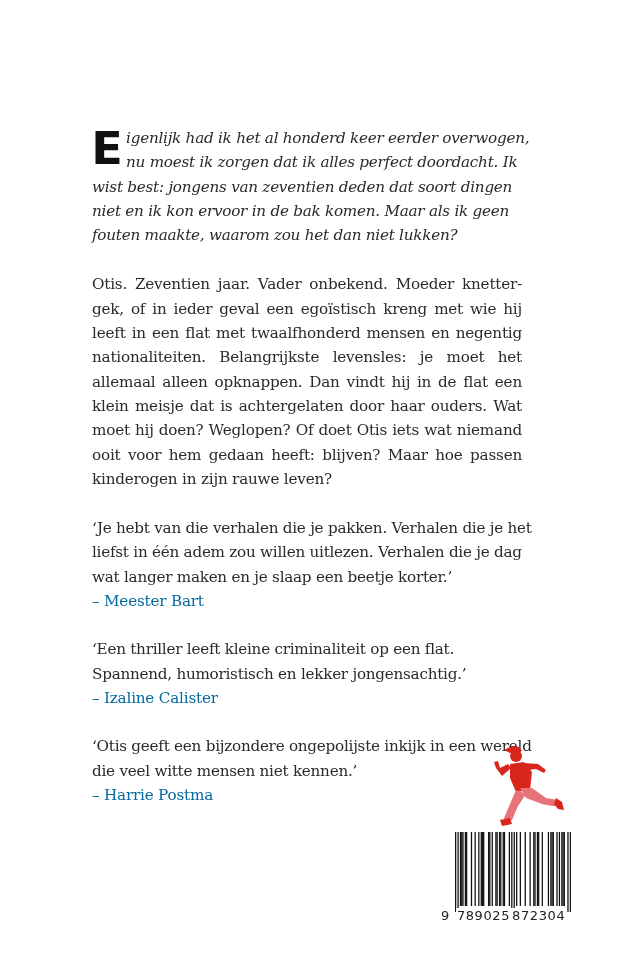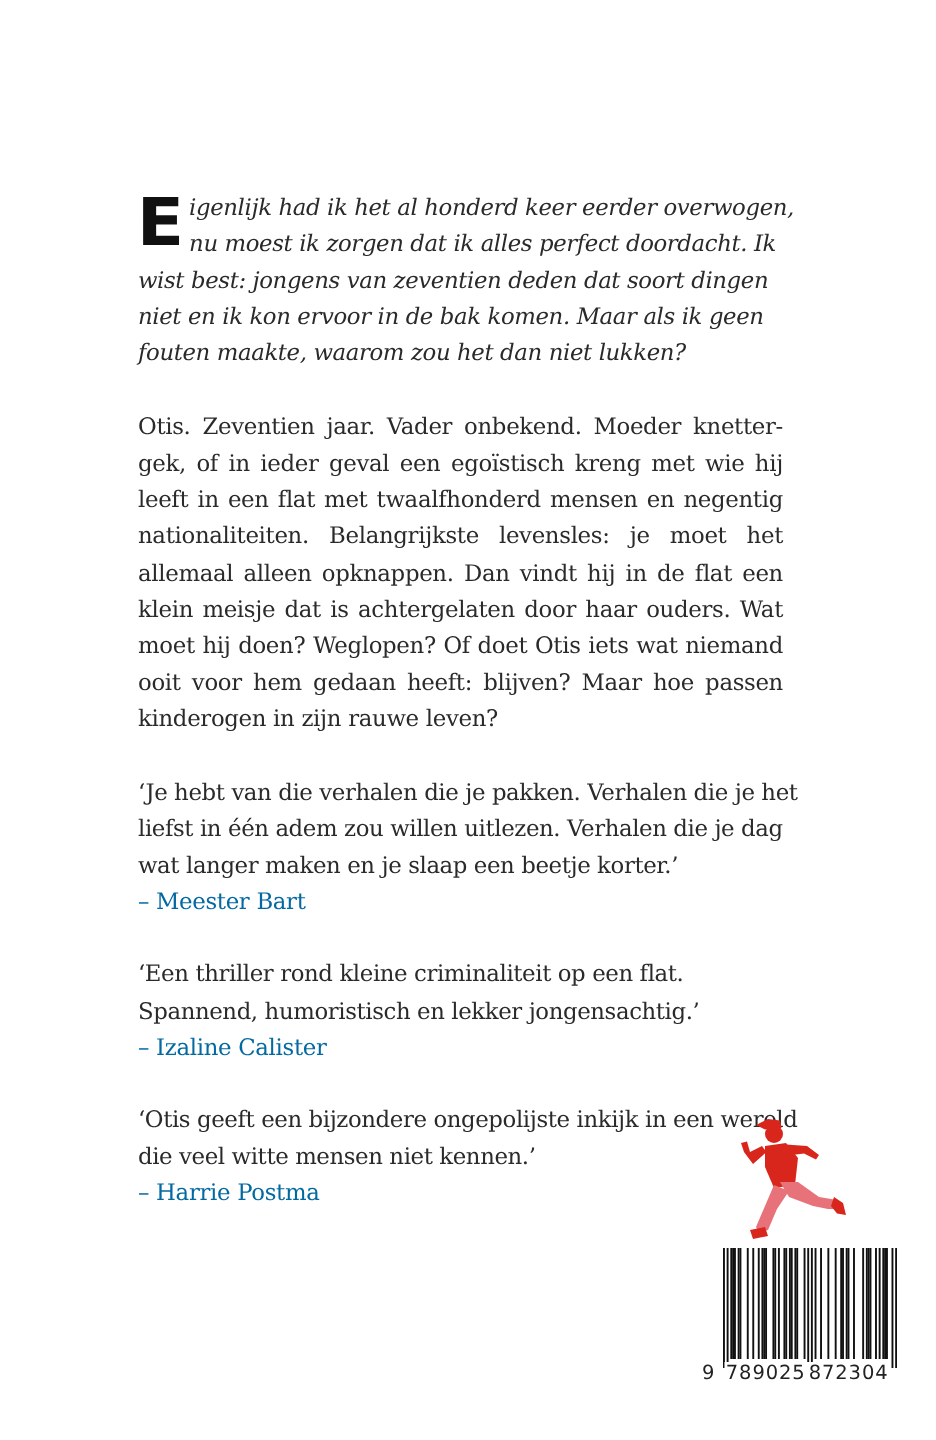--- a/index.html
+++ b/index.html
@@ -67,21 +67,21 @@
     }
     .runner {
       position: absolute;
       left: 490px;
       top: 742px;
       width: 80px;
       height: 90px;
     }
     .barcode {
       position: absolute;
-      left: 468px;
+      left: 441px;
       top: 832px;
       width: 134px;
       height: 95px;
     }
     .barcode-bars {
       position: absolute;
       left: 14px;
       top: 0;
       width: 116px;
       height: 80px;
@@ -113,21 +113,21 @@
   <p class="intro"><span class="dropcap">E</span><span>igenlijk had ik het al honderd keer eerder overwogen, nu moest ik zorgen dat ik alles perfect doordacht. Ik wist best: jongens van zeventien deden dat soort dingen niet en ik kon ervoor in de bak komen. Maar als ik geen fouten maakte, waarom zou het dan niet lukken?</span></p>
 
   <p class="summary">Otis. Zeventien jaar. Vader onbekend. Moeder knetter-gek, of in ieder geval een egoïstisch kreng met wie hij leeft in een flat met twaalfhonderd mensen en negentig nationaliteiten. Belangrijkste levensles: je moet het allemaal alleen opknappen. Dan vindt hij in de flat een klein meisje dat is achtergelaten door haar ouders. Wat moet hij doen? Weglopen? Of doet Otis iets wat niemand ooit voor hem gedaan heeft: blijven? Maar hoe passen kinderogen in zijn rauwe leven?</p>
 
   <div class="quote">
     <p class="quote-text">‘Je hebt van die verhalen die je pakken. Verhalen die je het liefst in één adem zou willen uitlezen. Verhalen die je dag wat langer maken en je slaap een beetje korter.’</p>
     <p class="quote-author">– Meester Bart</p>
   </div>
 
   <div class="quote">
-    <p class="quote-text">‘Een thriller rond kleine criminaliteit op een flat. Spannend, humoristisch en lekker jongensachtig.’</p>
+    <p class="quote-text">‘Een thriller leeft kleine criminaliteit op een flat. Spannend, humoristisch en lekker jongensachtig.’</p>
     <p class="quote-author">– Izaline Calister</p>
   </div>
 
   <div class="quote">
     <p class="quote-text">‘Otis geeft een bijzondere ongepolijste inkijk in een wereld die veel witte mensen niet kennen.’</p>
     <p class="quote-author">– Harrie Postma</p>
   </div>
 </div>
 
 <div class="runner">

